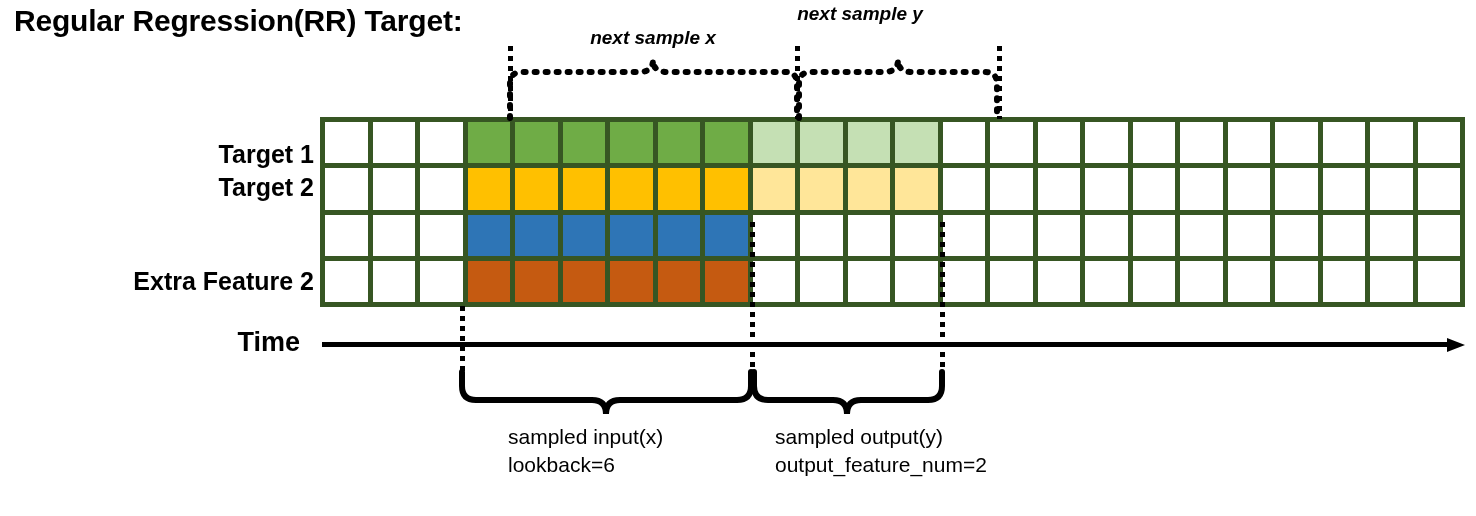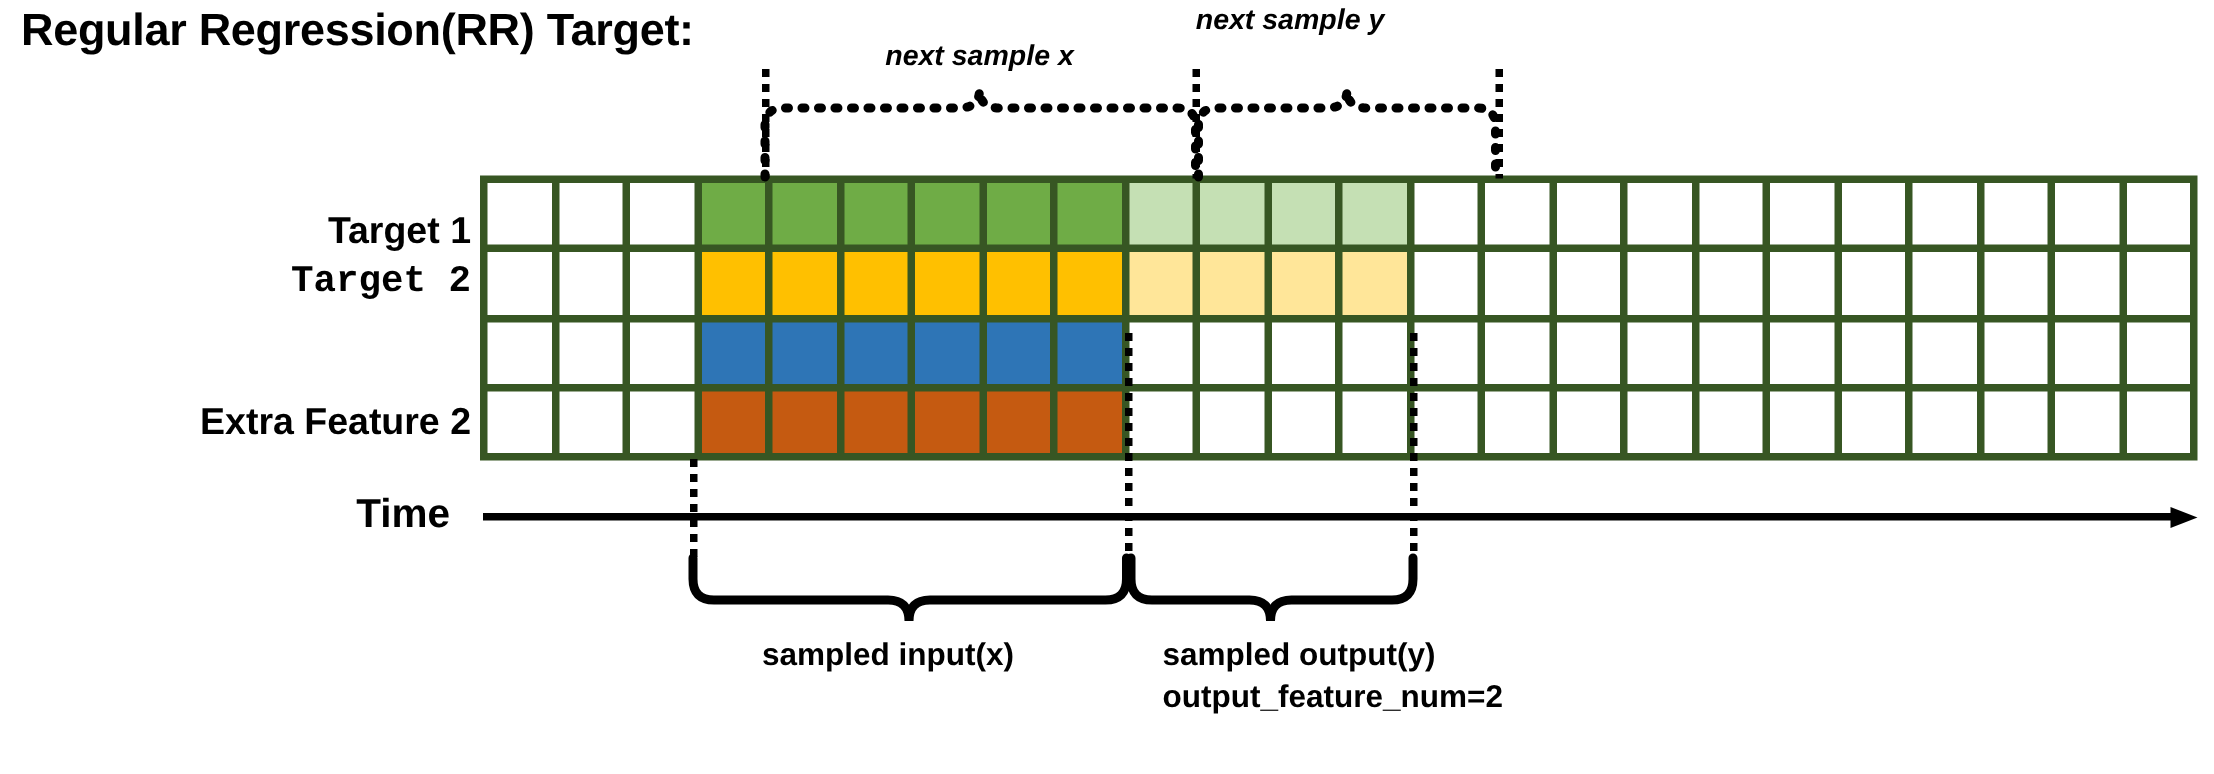--- a/index.html
+++ b/index.html
@@ -52,38 +52,38 @@
 
   
   .vdot{
     position:absolute;width:5px;
     background-image:linear-gradient(#000 55%, rgba(0,0,0,0) 0);
     background-size:5px 10px;background-repeat:repeat-y;
   }
 
   
   .note{
-    position:absolute;font-size:21px;font-weight:700;line-height:1.33;
+    position:absolute;font-size:21px;font-weight:400;line-height:1.33;
     white-space:nowrap;
   }
 
   svg.overlay{position:absolute;left:0;top:0;width:1476px;height:516px;pointer-events:none;}
 </style>
 </head>
 <body>
 
 <div class="stage">
 
   <div id="page-title">Regular Regression(RR) Target:</div>
 
   <div class="top-label" style="left:653px;margin-top:24px;">next sample x</div>
   <div class="top-label" style="left:860px;">next sample y</div>
 
   <div class="row-label" style="top:131px;">Target 1</div>
-  <div class="row-label" style="top:164px;font-family:Liberation Mono, monospace;">Target 2</div>
+  <div class="row-label" style="top:164px;">Target 2</div>
   <div class="row-label" style="top:258px;margin-left:32px;">Extra Feature 2</div>
 
   <div id="grid-wrap">
     <div class="grid-bg"></div>
     <div id="cells">
         <div class="cell" style="left: 5px; top: 5px; width: 42.5px; height: 41.25px; background: rgb(255, 255, 255);"></div>
         <div class="cell" style="left: 52.5px; top: 5px; width: 42.5px; height: 41.25px; background: rgb(255, 255, 255);"></div>
         <div class="cell" style="left: 100px; top: 5px; width: 42.5px; height: 41.25px; background: rgb(255, 255, 255);"></div>
         <div class="cell" style="left: 147.5px; top: 5px; width: 42.5px; height: 41.25px; background: rgb(111, 172, 70);"></div>
         <div class="cell" style="left: 195px; top: 5px; width: 42.5px; height: 41.25px; background: rgb(111, 172, 70);"></div>
@@ -207,19 +207,20 @@
     <g fill="none" stroke="#000" stroke-width="6" stroke-linecap="round">
       <path d="M462,372 L462,386 Q462,400 476,400 L592,400 Q606,400 606,414 Q606,400 620,400 L737,400 Q751,400 751,386 L751,372"></path>
     </g>
     <g fill="none" stroke="#000" stroke-width="6" stroke-linecap="round">
       <path d="M754,372 L754,386 Q754,400 768,400 L833,400 Q847,400 847,414 Q847,400 861,400 L928,400 Q942,400 942,386 L942,372"></path>
     </g>
   </svg>
 
   <div class="note" style="left:508px;top:423px;">
     <div>sampled input(x)</div>
+    <div>lookback=6</div>
   </div>
   <div class="note" style="left:775px;top:423px;">
     <div>sampled output(y)</div>
     <div>output_feature_num=2</div>
   </div>
 
 </div>
 
 </body></html>

